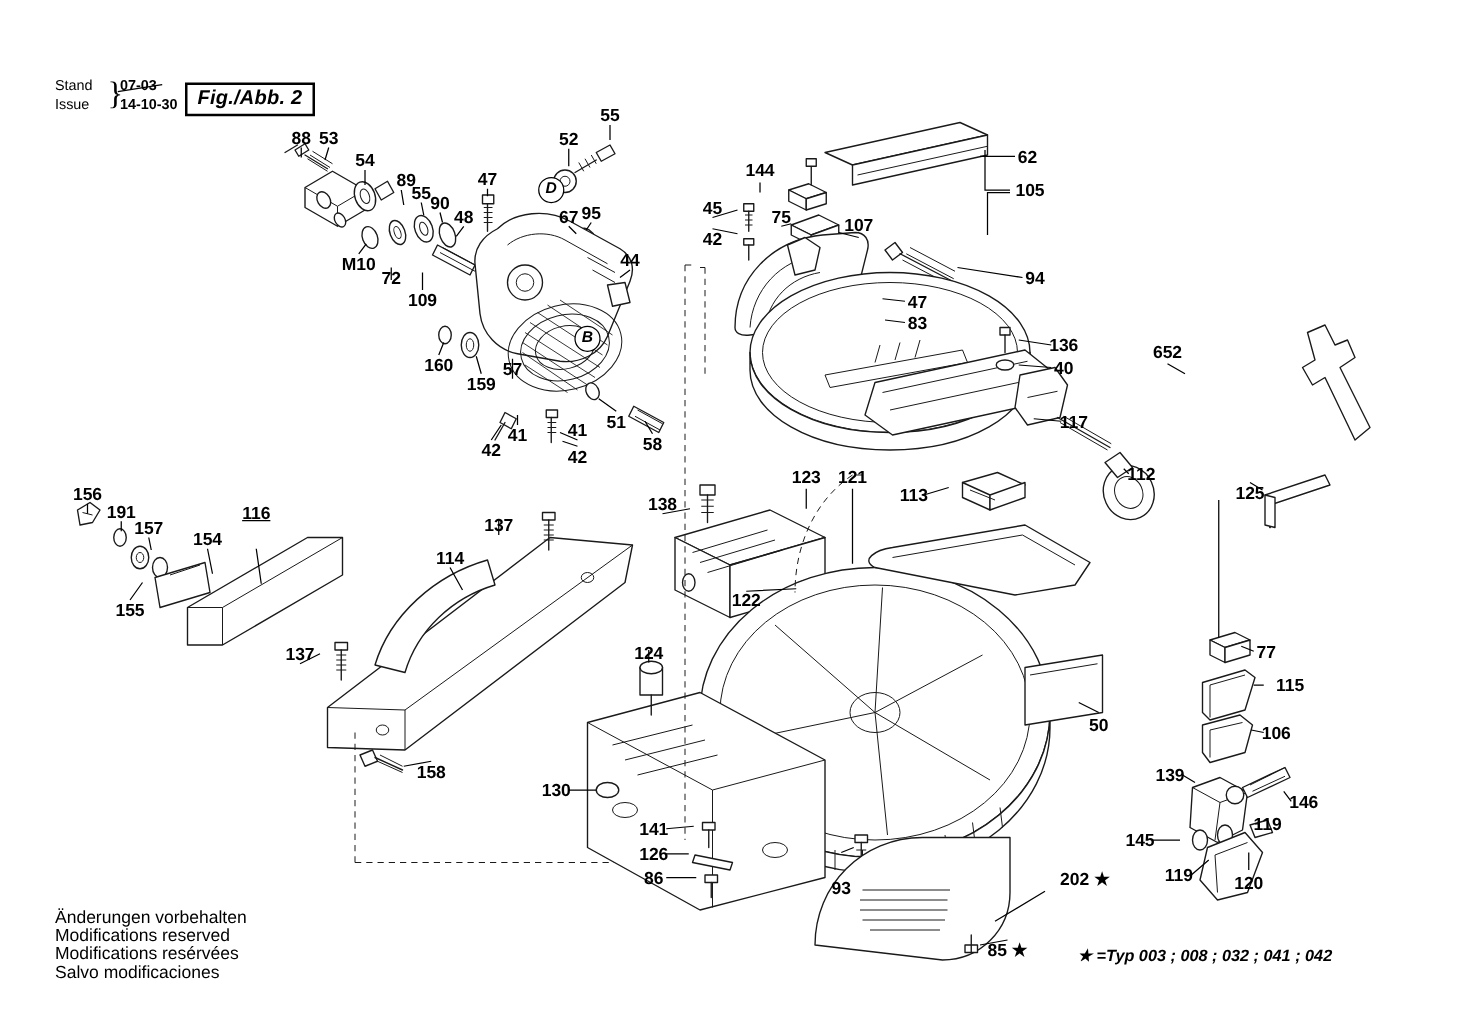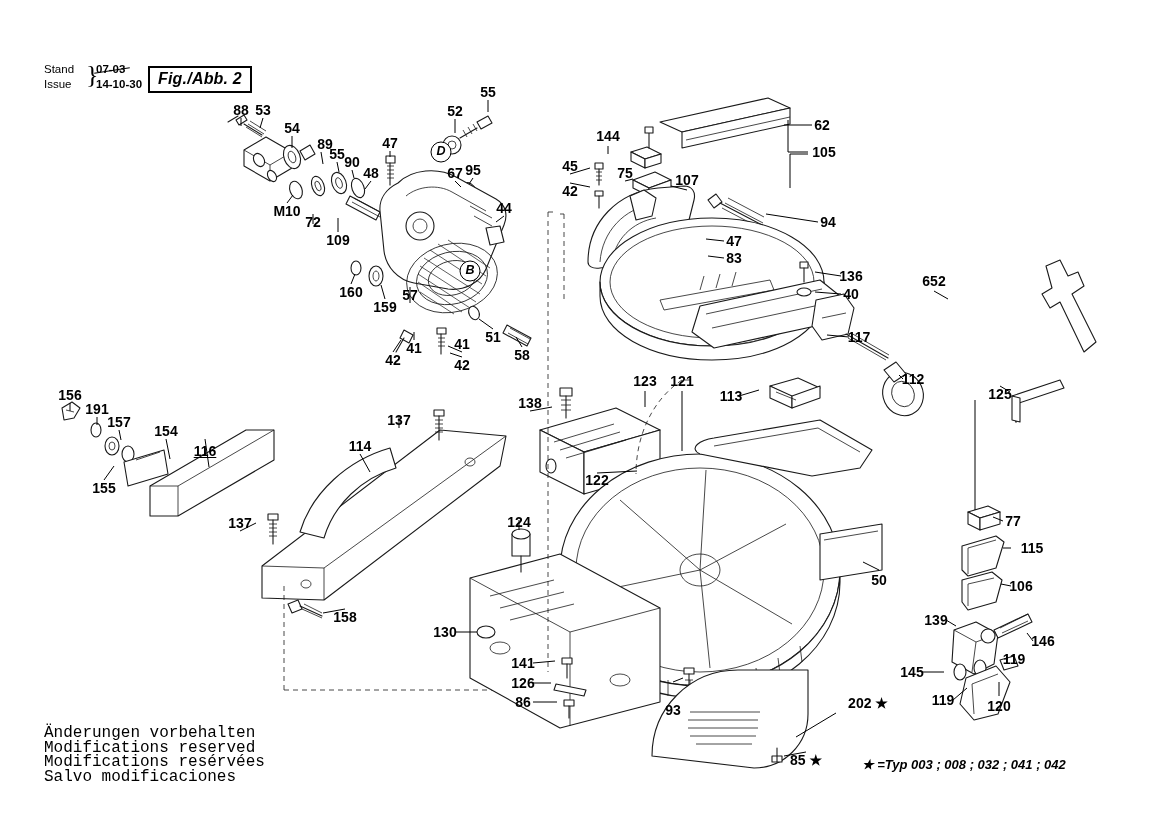--- a/index.html
+++ b/index.html
@@ -64,23 +64,22 @@
     padding: 2px 8px 3px 8px;
     font-size: 16px;
     font-weight: bold;
     font-style: italic;
     letter-spacing: 0.2px;
   }
   
   .footer {
     position: absolute;
     left: 44px; top: 726px;
-    font-size: 16px;
+    font-size: 14px;
     line-height: 14.5px;
-    font-family: Liberation Mono, monospace;
   }
   .typ-note {
     position: absolute;
     left: 862px; top: 757px;
     font-size: 13px;
     font-style: italic;
     font-weight: bold;
     white-space: nowrap;
   }
   
@@ -467,21 +466,21 @@
       <div class="lbl" style="left: 682px; top: 381px;">121</div>
       <div class="lbl" style="left: 645px; top: 381px;">123</div>
       <div class="lbl" style="left: 530px; top: 403px;">138</div>
       <div class="lbl" style="left: 597px; top: 480px;">122</div>
       <div class="lbl" style="left: 1000px; top: 394px;">125</div>
       <div class="lbl" style="left: 70px; top: 395px;">156</div>
       <div class="lbl" style="left: 97px; top: 409px;">191</div>
       <div class="lbl" style="left: 119px; top: 422px;">157</div>
       <div class="lbl" style="left: 104px; top: 488px;">155</div>
       <div class="lbl" style="left: 166px; top: 431px;">154</div>
-      <div class="lbl" style="left: 205px; top: 451px; text-decoration: underline;">116</div>
+      <div class="lbl" style="left: 205px; top: 410px; text-decoration: underline;">116</div>
       <div class="lbl" style="left: 360px; top: 446px;">114</div>
       <div class="lbl" style="left: 399px; top: 420px;">137</div>
       <div class="lbl" style="left: 240px; top: 523px;">137</div>
       <div class="lbl" style="left: 345px; top: 617px;">158</div>
       <div class="lbl" style="left: 519px; top: 522px;">124</div>
       <div class="lbl" style="left: 445px; top: 632px;">130</div>
       <div class="lbl" style="left: 523px; top: 663px;">141</div>
       <div class="lbl" style="left: 523px; top: 683px;">126</div>
       <div class="lbl" style="left: 523px; top: 702px;">86</div>
       <div class="lbl" style="left: 673px; top: 674px; margin-top: 36px;">93</div>

